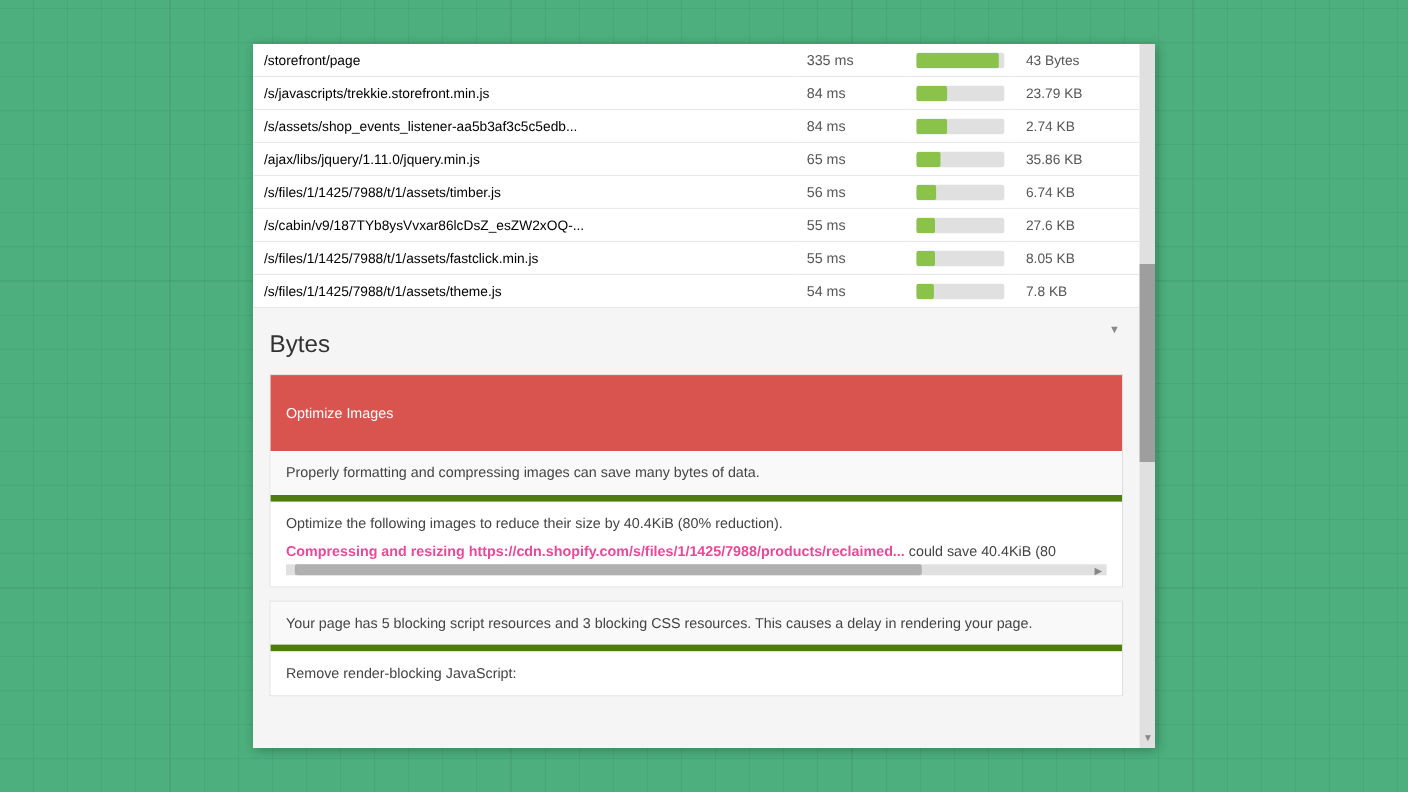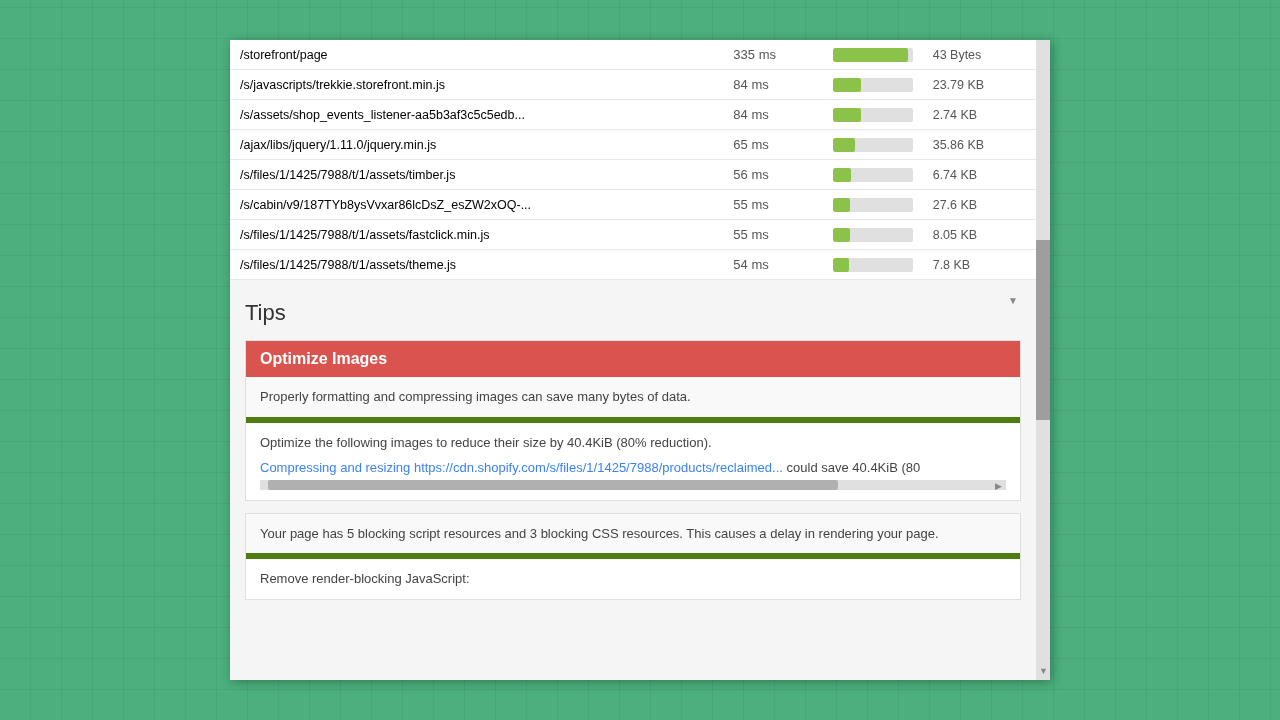--- a/index.html
+++ b/index.html
@@ -130,45 +130,46 @@
 
     .tip-card {
       margin-bottom: 12px;
       border: 1px solid #e0e0e0;
       background: #fff;
     }
 
     .tip-header {
       background: #d9534f;
       color: #fff;
-      padding: 9px 14px;
-      font-size: 16px;
-      font-weight: bold;
+      padding: 27px 14px;
+      font-size: 13px;
+      font-weight: normal;
     }
 
     .tip-body {
       padding: 10px 14px;
       background: #f9f9f9;
       color: #444;
       font-size: 13px;
       line-height: 1.5;
     }
 
     .tip-detail {
       padding: 10px 14px;
       background: #fff;
       color: #444;
       font-size: 13px;
       line-height: 1.5;
       border-top: 6px solid #4d7c0f;
     }
 
     .tip-link {
-      color: #3b82f6;
+      color: #ec4899;
       text-decoration: none;
+      font-weight: bold;
     }
 
     .horizontal-scrollbar-track {
       width: 100%;
       height: 10px;
       background: #e0e0e0;
       position: relative;
       margin-top: 2px;
     }
 
@@ -285,21 +286,21 @@
         </div>
       </td>
       <td class="size-col">7.8 KB</td>
     </tr>
         </tbody>
     </table>
 
     <div class="table-down-arrow">▼</div>
 
     <div class="tips-section">
-      <h2 class="tips-heading">Tips</h2>
+      <h2 class="tips-heading">Bytes</h2>
 
       <div class="tip-card">
         <div class="tip-header">
           <span>Optimize Images</span>
         </div>
         <div class="tip-body">
           <span>Properly formatting and compressing images can save many bytes of data.</span>
         </div>
         <div class="tip-detail">
           <div>Optimize the following images to reduce their size by 40.4KiB (80% reduction).</div>

